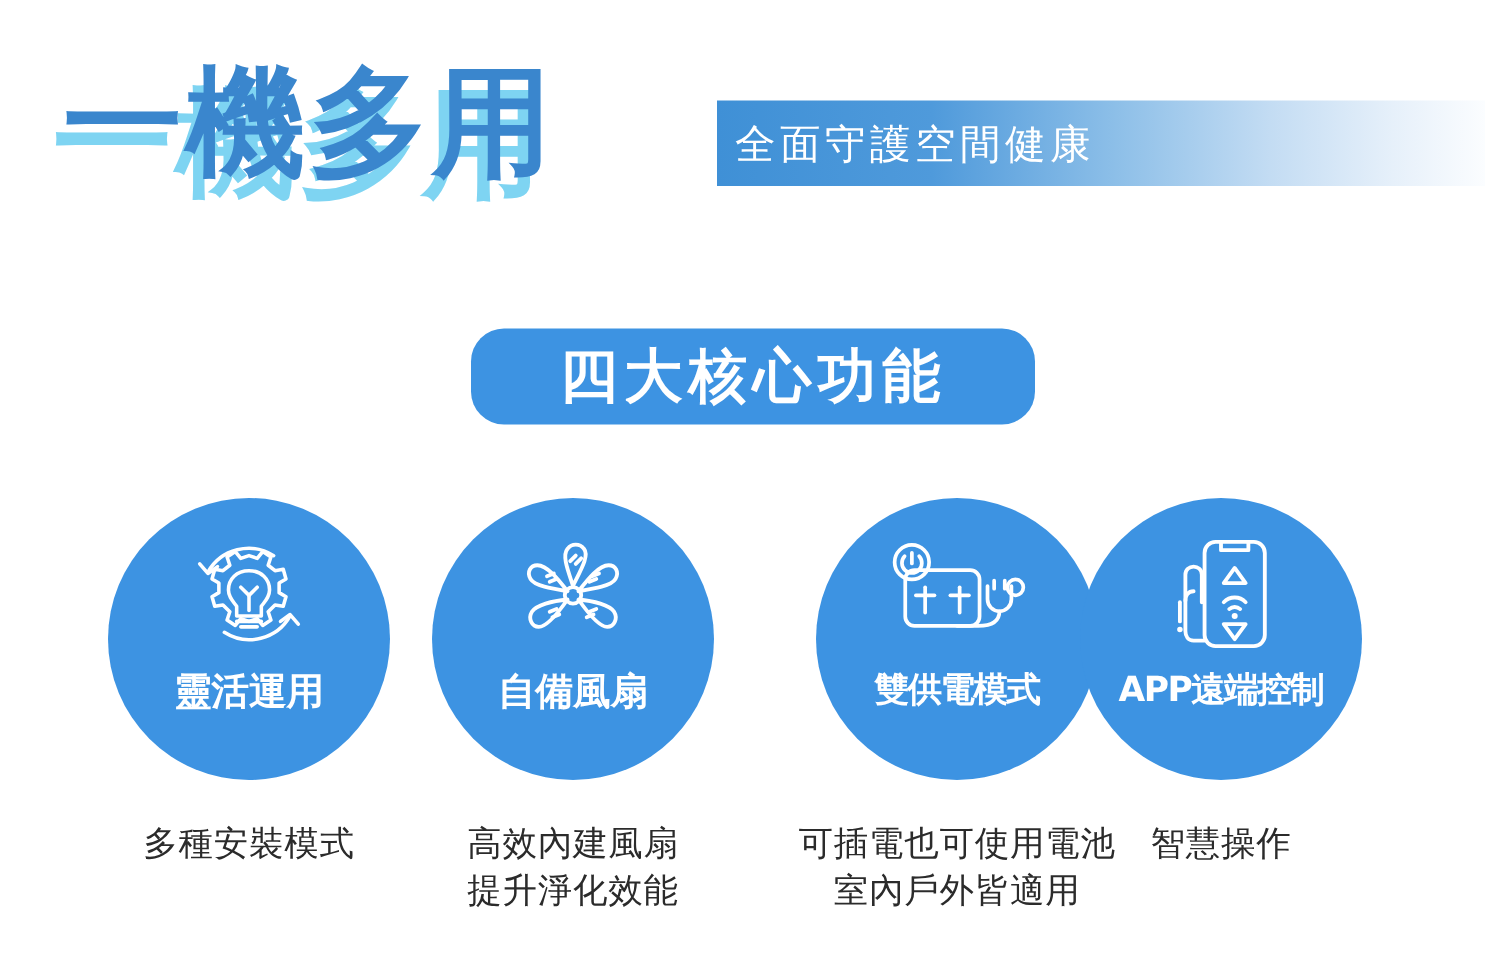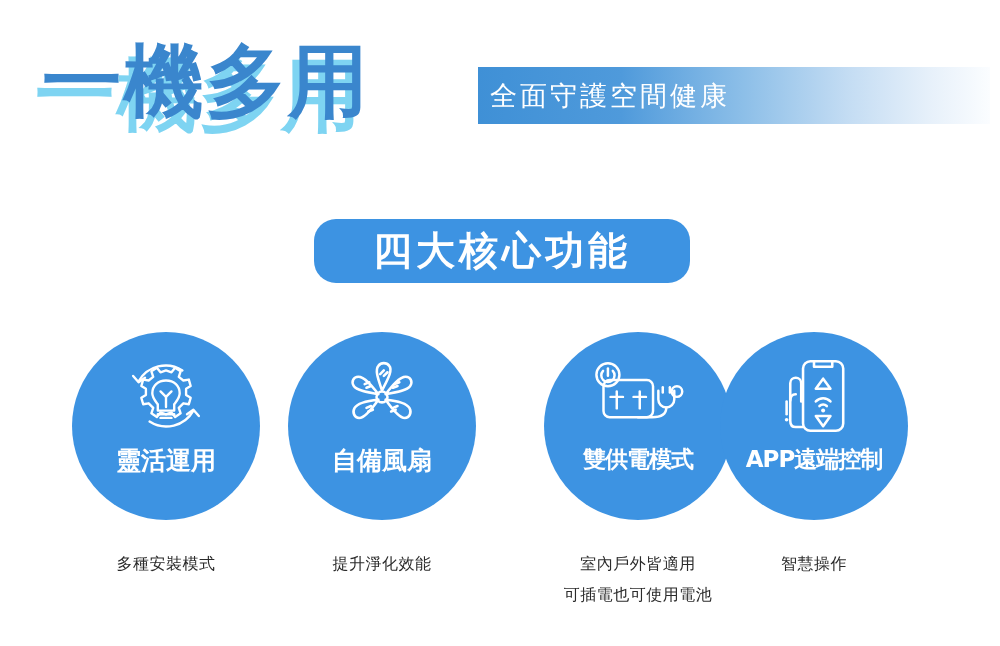--- a/index.html
+++ b/index.html
@@ -160,21 +160,21 @@
     letter-spacing: -1px;
   }
 
   .feature-caption {
     position: absolute;
     left: 0;
     top: 218px;
     width: 216px;
     text-align: center;
     color: #2b2b2b;
-    font-size: 16px;
+    font-size: 23px;
     line-height: 31px;
     letter-spacing: 0.5px;
     font-family: "DejaVu Sans", "Liberation Sans", sans-serif;
   }
   .feature-caption .cap-line {
     display: block;
     white-space: nowrap;
   }
 </style>
 </head>
@@ -259,20 +259,21 @@
           <line x1="62" y1="37" x2="67" y2="35"></line>
           <line x1="33" y1="59" x2="38" y2="57"></line>
           <line x1="35" y1="63" x2="40" y2="61"></line>
           <line x1="62" y1="59" x2="67" y2="57"></line>
           <line x1="60" y1="63" x2="65" y2="61"></line>
         </svg>
       </span>
       <span class="feature-title">自備風扇</span>
     </div>
     <div class="feature-caption">
+      <span class="cap-line">高效內建風扇</span>
       <span class="cap-line">提升淨化效能</span>
     </div>
   </div>
 
   <div class="feature-col" data-col="2">
     <div class="feature-circle">
       <span class="feature-icon">
         <svg viewBox="0 0 104 92" fill="none" stroke="#ffffff" stroke-width="2.8" stroke-linecap="round" stroke-linejoin="round">
 
           <circle cx="18" cy="22" r="13"></circle>
@@ -292,22 +293,22 @@
           <line x1="88" y1="36" x2="88" y2="42"></line>
 
           <path d="M84 59 C84 68 76 70 68 70 L52 70"></path>
 
           <circle cx="96" cy="41" r="6"></circle>
         </svg>
       </span>
       <span class="feature-title compact">雙供電模式</span>
     </div>
     <div class="feature-caption">
+      <span class="cap-line">可插電也可使用電池</span>
       <span class="cap-line">室內戶外皆適用</span>
-      <span class="cap-line">可插電也可使用電池</span>
     </div>
   </div>
 
   <div class="feature-col" data-col="3">
     <div class="feature-circle">
       <span class="feature-icon">
         <svg viewBox="0 0 100 92" fill="none" stroke="#ffffff" stroke-width="2.8" stroke-linecap="round" stroke-linejoin="round">
 
           <rect x="38" y="8" width="44" height="76" rx="8"></rect>
           <path d="M50 8 L50 14 L70 14 L70 8"></path>

